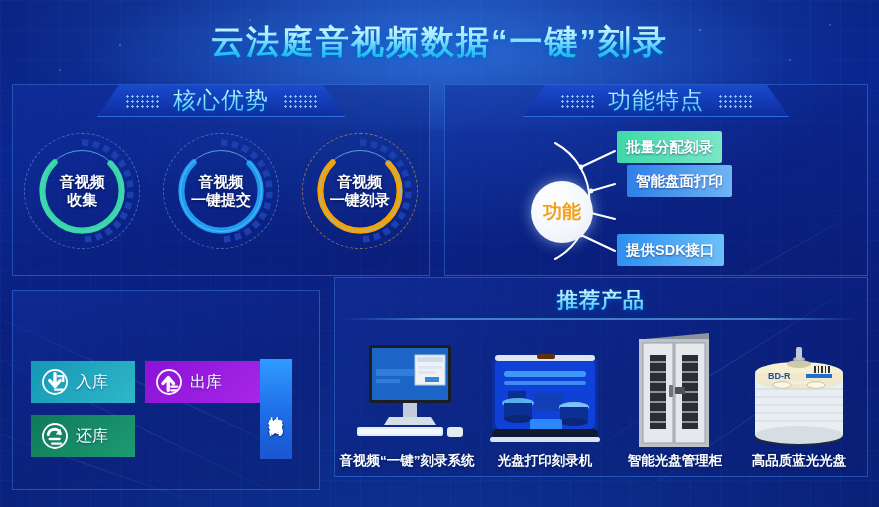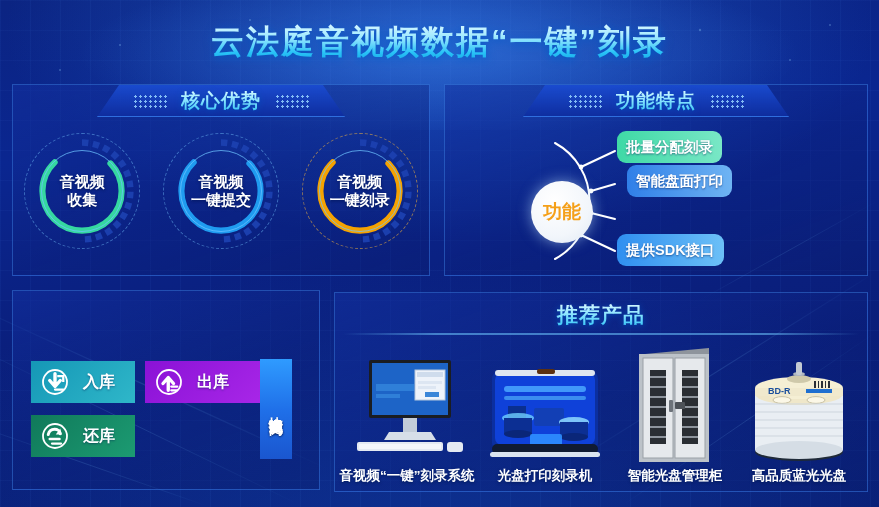--- a/index.html
+++ b/index.html
@@ -62,21 +62,21 @@
   
   .banner {
     position: absolute; top: 0; left: 50%; transform: translateX(-50%);
     height: 32px; display: flex; align-items: center; justify-content: center;
     gap: 14px; padding: 0 8px;
     background: linear-gradient(180deg, rgba(26,76,210,0.92) 0%, rgba(14,45,160,0.88) 100%);
     clip-path: polygon(22px 0, calc(100% - 22px) 0, 100% 100%, 0 100%);
     border-bottom: 1px solid rgba(90,180,255,0.35);
   }
   .banner-text {
-    font-size: 19px; font-weight: 700; letter-spacing: 1px;
+    font-size: 23px; font-weight: 400; letter-spacing: 1px;
     background: linear-gradient(180deg, #e8fdff 0%, #8fe7ff 45%, #23bdf5 100%);
     -webkit-background-clip: text; background-clip: text;
     color: transparent; -webkit-text-fill-color: transparent;
     filter: drop-shadow(0 1px 3px rgba(0,80,190,0.9));
   }
   .dots {
     width: 34px; height: 14px;
     background-image: radial-gradient(circle 1.2px, rgba(150,210,255,0.85) 99%, transparent 100%);
     background-size: 5px 5px;
   }
@@ -109,30 +109,30 @@
   
   .mm-core {
     position: absolute; width: 62px; height: 62px; border-radius: 50%;
     background: radial-gradient(circle at 38% 32%, #ffffff 0%, #f2f6fb 62%, #dfe8f3 100%);
     display: flex; align-items: center; justify-content: center;
     color: #f5a019; font-size: 19px; font-weight: 700;
     box-shadow: 0 0 14px rgba(190,225,255,0.55);
   }
   .mm-tag {
     position: absolute; height: 23px; display: flex; align-items: center;
-    padding: 16px 9px; border-radius: 9px;
+    padding: 16px 9px; border-radius: 2px;
     color: #fff; font-size: 14.5px; font-weight: 700; white-space: nowrap;
     text-shadow: 0 1px 2px rgba(0,30,90,0.55);
   }
 
   
   .tile {
-    position: absolute; display: flex; align-items: center; gap: 13px;
+    position: absolute; display: flex; align-items: center; gap: 6px;
     padding-left: 9px;
-    color: #fff; font-size: 16px; font-weight: 700;
+    color: #fff; font-size: 16px; font-weight: 400;
     text-shadow: 0 1px 2px rgba(0,30,80,0.5);
   }
   .tile-ico { width: 30px; height: 30px; flex: none; }
   .vbar {
     position: absolute;
     display: flex; flex-direction: column; align-items: center; justify-content: center;
     background: linear-gradient(180deg, #2f9bff 0%, #1f6fe8 52%, #1a56cf 100%);
     color: #fff; font-size: 14px; font-weight: 700; line-height: 1.08;
     letter-spacing: 0px; padding: 4px 0;
     text-shadow: 0 1px 2px rgba(0,20,70,0.6);
@@ -343,21 +343,21 @@
       </svg>
       <span>还库</span>
     </div>
 
 
     <div class="vbar" style="left:247px; top:68px; width:32px; height:100px;">
       <span style="writing-mode: vertical-rl; text-orientation: upright; letter-spacing:1px;">快速查找调阅</span>
     </div>
   </div>
 
-  <div class="panel" style="left:334px; top:292px; width:534px; height:200px;padding-left:28px;">
+  <div class="panel" style="left:334px; top:277px; width:534px; height:200px;padding-left:28px;">
     <span class="corner c-tl"></span>
     <span class="corner c-tr"></span>
     <span class="corner c-bl"></span>
     <span class="corner c-br"></span>
 
     <div class="prod-title">推荐产品</div>
     <div class="prod-divider"></div>
 
     <div class="prod" style="left:4px;">
       <div class="prod-img">

